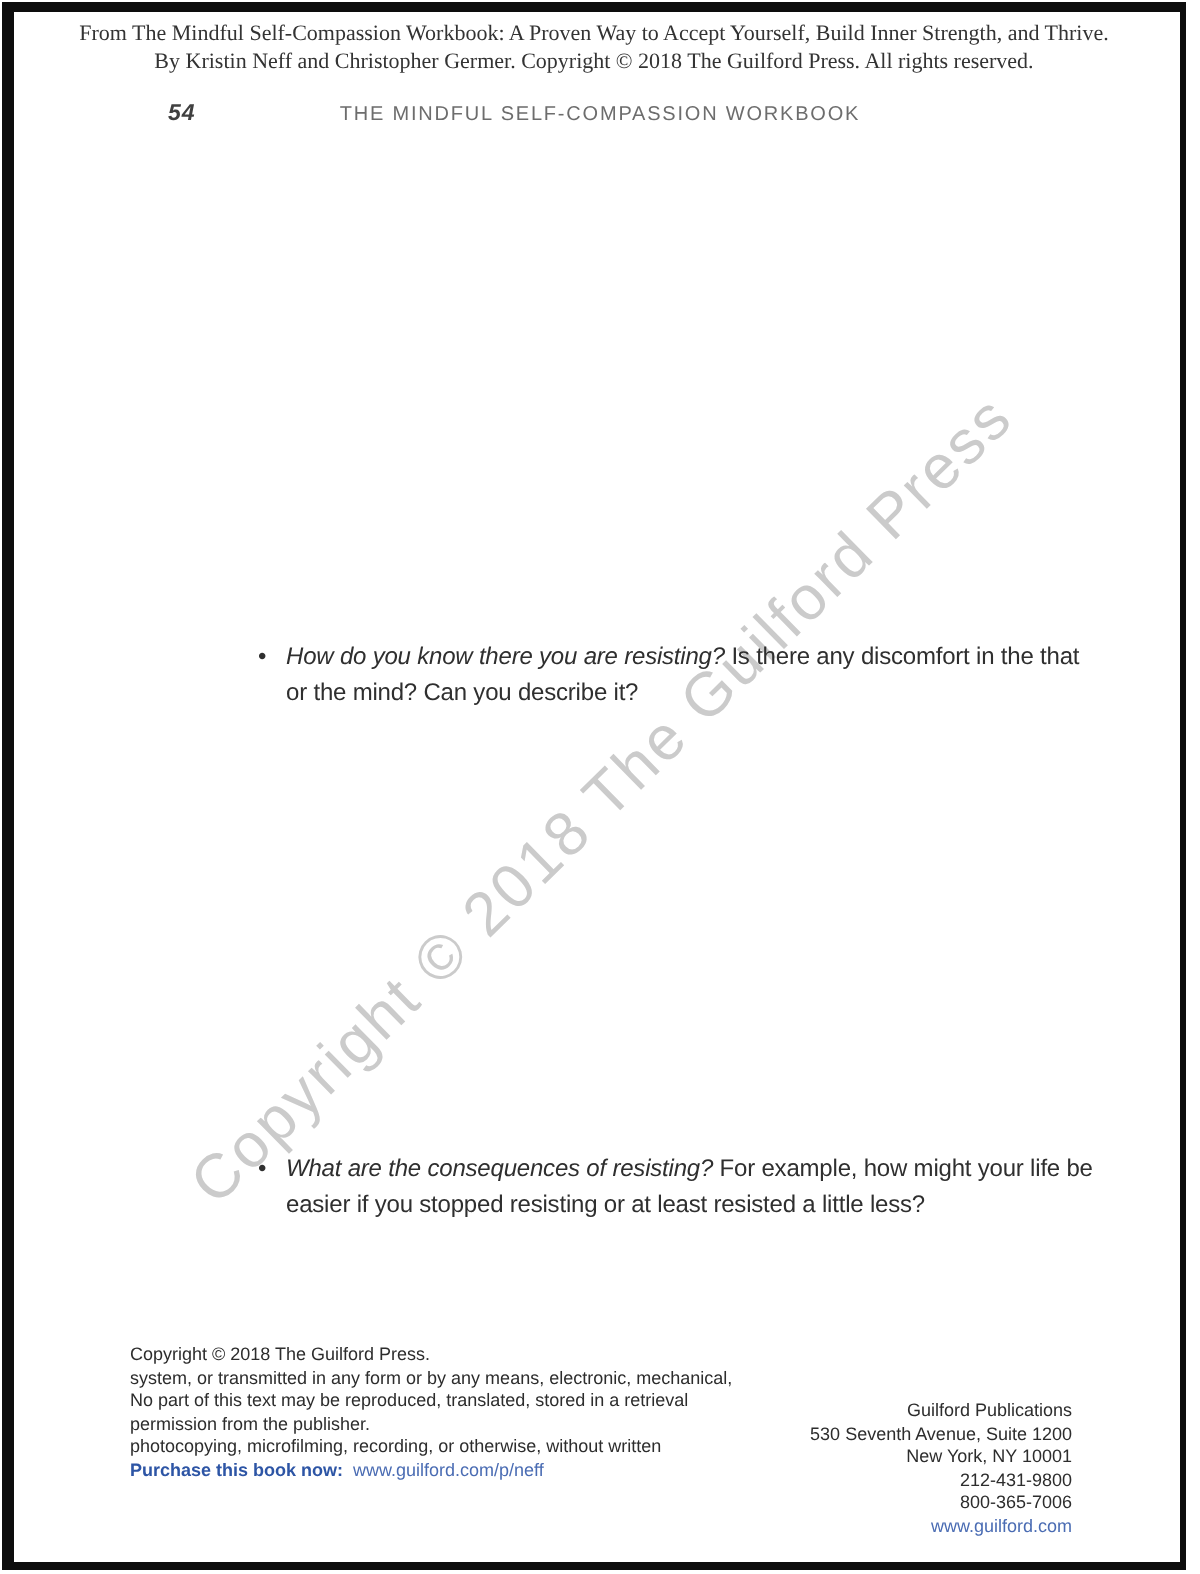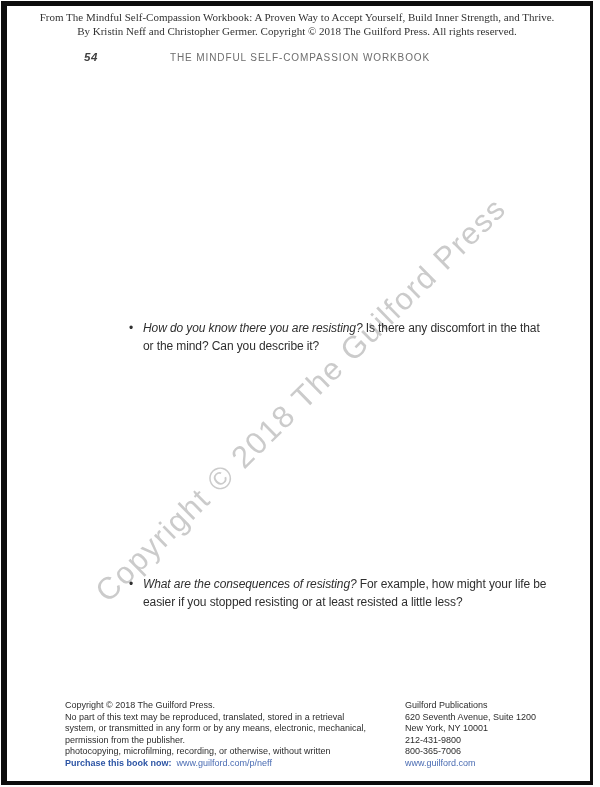--- a/index.html
+++ b/index.html
@@ -86,39 +86,39 @@
   .btext {
     font-size: 12px;
     line-height: 18px;
     letter-spacing: -0.1px;
   }
   .btext .bline { white-space: nowrap; }
   .btext .it { font-style: italic; }
   
   .footer-left {
     position: absolute;
-    left: 65px; top: 700px;
+    left: 65px; top: 672px;
     font-size: 9px;
     line-height: 11.6px;
     color: #2d2d2d;
     z-index: 2;
   }
   .purchase-line {
     color: var(--purchase_blue, #2d55a5);
     font-weight: bold;
   }
   .purchase-line .url {
     color: var(--link_blue, #4a6cb3);
     font-weight: normal;
     margin-left: 5px;
   }
   .footer-right {
     position: absolute;
     right: 64px; top: 700px;
-    text-align: left;
+    text-align: right;
     font-size: 9px;
     line-height: 11.6px;
     color: #2d2d2d;
     z-index: 2;
   }
   .footer-right .site {
     color: var(--link_blue, #4a6cb3);
   }
 </style>
 </head>
@@ -148,32 +148,32 @@
   <span class="marker">•</span>
   <span class="btext">
       <div class="bline"><span class="it">What are the consequences of resisting?</span><span> For example, how might your life be</span></div>
       <div class="bline"><span>easier if you stopped resisting or at least resisted a little less?</span></div>
     </span>
 </div>
 
 <div class="footer-left">
   <div>
       <div>Copyright © 2018 The Guilford Press.</div>
+      <div>system, or transmitted in any form or by any means, electronic, mechanical,</div>
       <div>No part of this text may be reproduced, translated, stored in a retrieval</div>
-      <div>system, or transmitted in any form or by any means, electronic, mechanical,</div>
       <div>permission from the publisher.</div>
       <div>photocopying, microfilming, recording, or otherwise, without written</div>
     </div>
   <div class="purchase-line">
     <span>Purchase this book now:</span><span class="url">www.guilford.com/p/neff</span>
   </div>
 </div>
 
 <div class="footer-right">
   <div>
       <div>Guilford Publications</div>
-      <div>620 Seventh Avenue, Suite 1200</div>
+      <div>530 Seventh Avenue, Suite 1200</div>
       <div>New York, NY 10001</div>
       <div>212-431-9800</div>
       <div>800-365-7006</div>
     </div>
   <div class="site">www.guilford.com</div>
 </div>
 
 </body></html>

